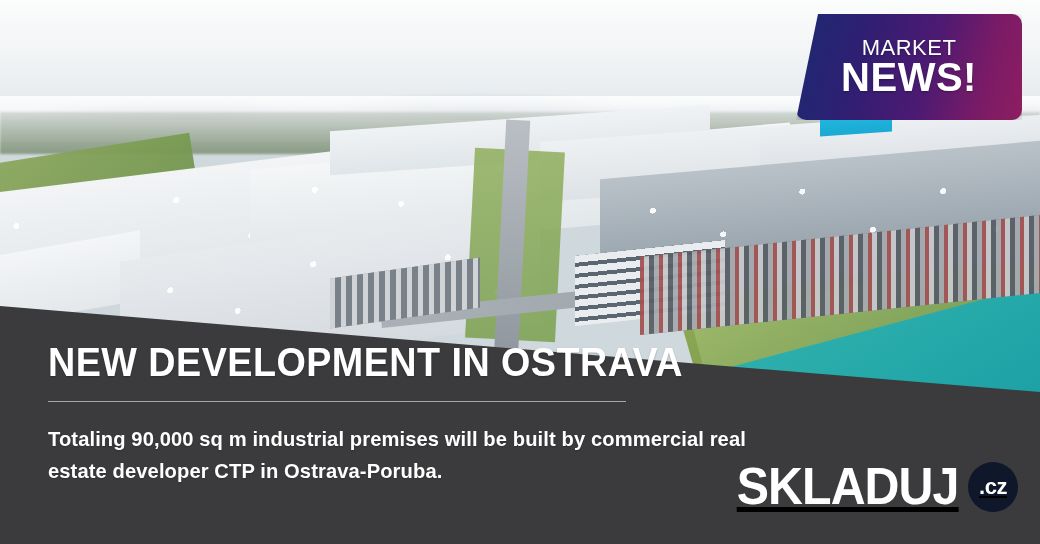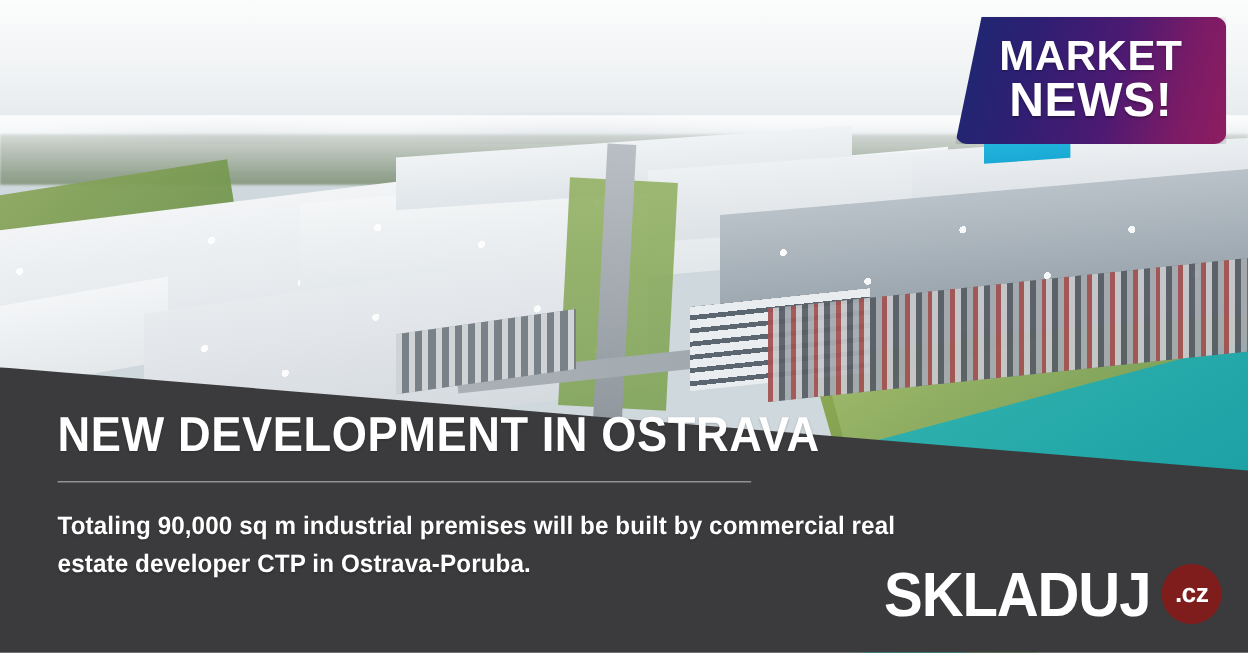--- a/index.html
+++ b/index.html
@@ -151,21 +151,21 @@
     position:absolute; left:796px; top:14px; width:226px; height:106px;
     background:linear-gradient(105deg,#1b2a72 0%,#2e1f72 28%,#4d1a72 58%,#7b1b66 82%,#8e1d60 100%);
     clip-path:polygon(22px 0, 100% 0, 100% 100%, 0 100%);
     border-radius:10px;
     display:flex; flex-direction:column;
     align-items:center; justify-content:center;
     color:#fff; text-align:center;
     box-shadow:0 2px 10px rgba(0,0,0,.25);
   }
   .news-badge .line1 {
-    font-size:35px; font-weight:700; letter-spacing:.5px;
+    font-size:22px; font-weight:400; letter-spacing:.5px;
     line-height:1.05; text-shadow:0 1px 2px rgba(0,0,0,.3);text-align:center;
   }
   .news-badge .line2 {
     font-size:40px; font-weight:700; letter-spacing:.5px;
     line-height:1.02; text-shadow:0 1px 2px rgba(0,0,0,.3);
     margin-top:-2px;
   }
 
   
   .content {
@@ -189,43 +189,43 @@
     position:absolute; left:0; top:84px;
     width:730px;
     font-size:21px; font-weight:700; line-height:1.52;
     letter-spacing:.1px;
     transform:scaleX(.96); transform-origin:left top;
     text-shadow:0 1px 2px rgba(0,0,0,.2);
   }
 
   
   .logo {
-    position:absolute; right:22px; bottom:22px;
-    display:flex; align-items:flex-start; gap:9px;
+    position:absolute; right:22px; bottom:32px;
+    display:flex; align-items:flex-end; gap:9px;text-decoration:underline;
   }
   .logo-word {
     position:relative;
     font-size:52px; font-weight:700;
     color:#fff; letter-spacing:-1px;
     transform:scaleX(.93); transform-origin:right center;
     line-height:1;
   }
   
   .logo-word::after {
     content:""; position:absolute; left:0; top:0; right:0; bottom:0;
     pointer-events:none;
     background:
       linear-gradient(to bottom, transparent 0 26%, #3b3b3d 26% 32%, transparent 32% 100%);
     mix-blend-mode:normal;
     -webkit-mask-image:linear-gradient(90deg,#000 0 100%);
     opacity:.0;
   }
   .cz-badge {
     width:50px; height:50px; border-radius:50%;
-    background:#7f1d1d;
+    background:#0f172a;
     display:flex; align-items:center; justify-content:center;
     color:#fff; font-size:22px; font-weight:700;
     letter-spacing:-.5px;
   }
 </style>
 </head>
 <body>
 
 <div class="banner">
 

